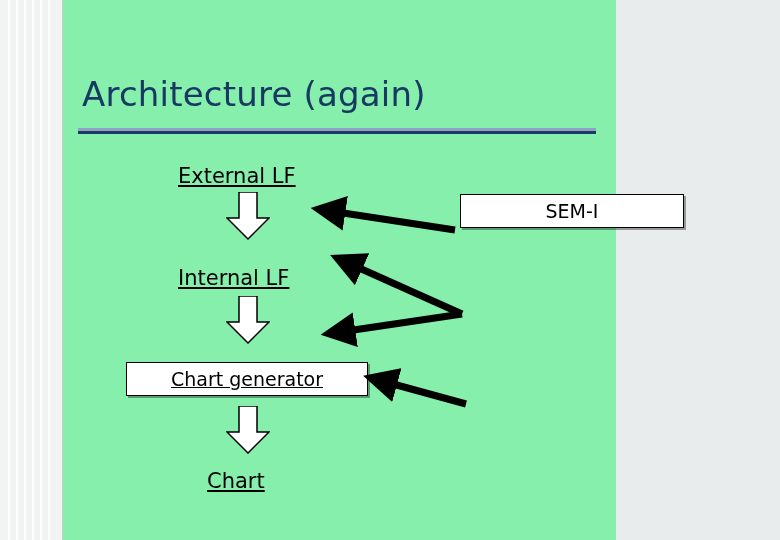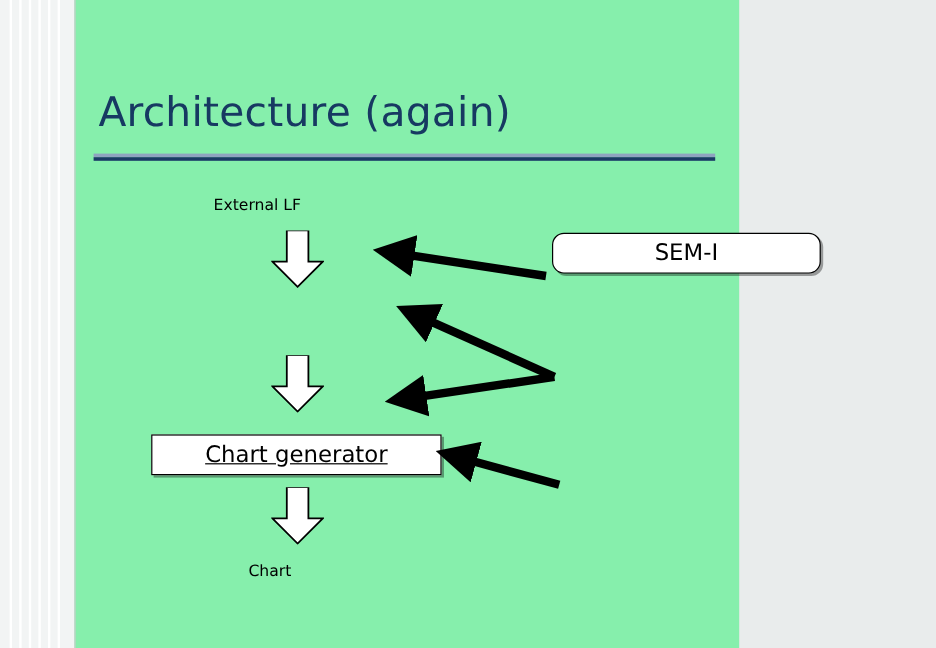--- a/index.html
+++ b/index.html
@@ -63,23 +63,24 @@
     left: 78px;
     top: 131px;
     width: 518px;
     height: 3px;
     background: #1b3a66;
   }
 
   
   .plain-label {
     position: absolute;
-    font-size: 13px;
+    font-size: 21px;
     color: #000000;
     white-space: nowrap;
+    text-decoration: underline;
   }
 
   
   .box-label {
     position: absolute;
     background: #ffffff;
     border: 1px solid #000000;
     box-sizing: border-box;
     font-size: 19px;
     color: #000000;
@@ -117,23 +118,24 @@
   <div class="stripe s4"></div>
   <div class="stripe s5"></div>
   <div class="stripe s6"></div>
   <div class="stripe edge-line"></div>
 
   <div id="title">Architecture (again)</div>
   <div class="rule rule-top"></div>
   <div class="rule rule-bottom"></div>
 
   <div class="plain-label" style="left:178px; top:164px;">External LF</div>
+  <div class="plain-label" style="left:178px; top:266px;">Internal LF</div>
   <div class="plain-label" style="left:207px; top:469px;">Chart</div>
 
-  <div class="box-label" style="left:460px; top:194px; width:224px; height:34px;border-radius:10px;">SEM-I</div>
+  <div class="box-label" style="left:460px; top:194px; width:224px; height:34px;">SEM-I</div>
 
 
   <div class="box-label" style="left:126px; top:362px; width:242px; height:34px;text-decoration:underline;">Chart generator</div>
 
 
   <div class="down-arrow" style="left:226px; top:192px;">
     <svg width="44" height="48" viewBox="0 0 44 48">
       <polygon points="13,0 31,0 31,26 43,26 22,47 1,26 13,26" fill="#ffffff" stroke="#000000" stroke-width="1.5"></polygon>
     </svg>
   </div>

